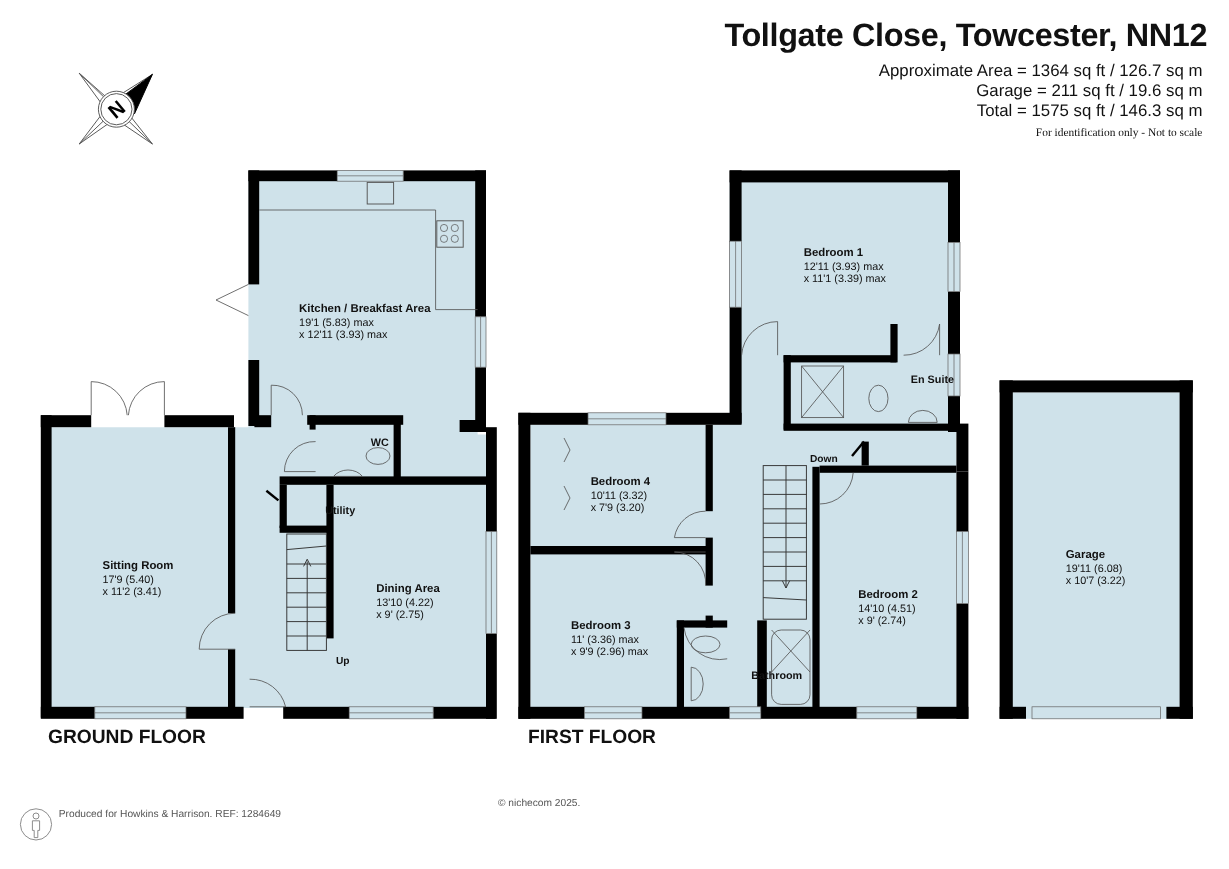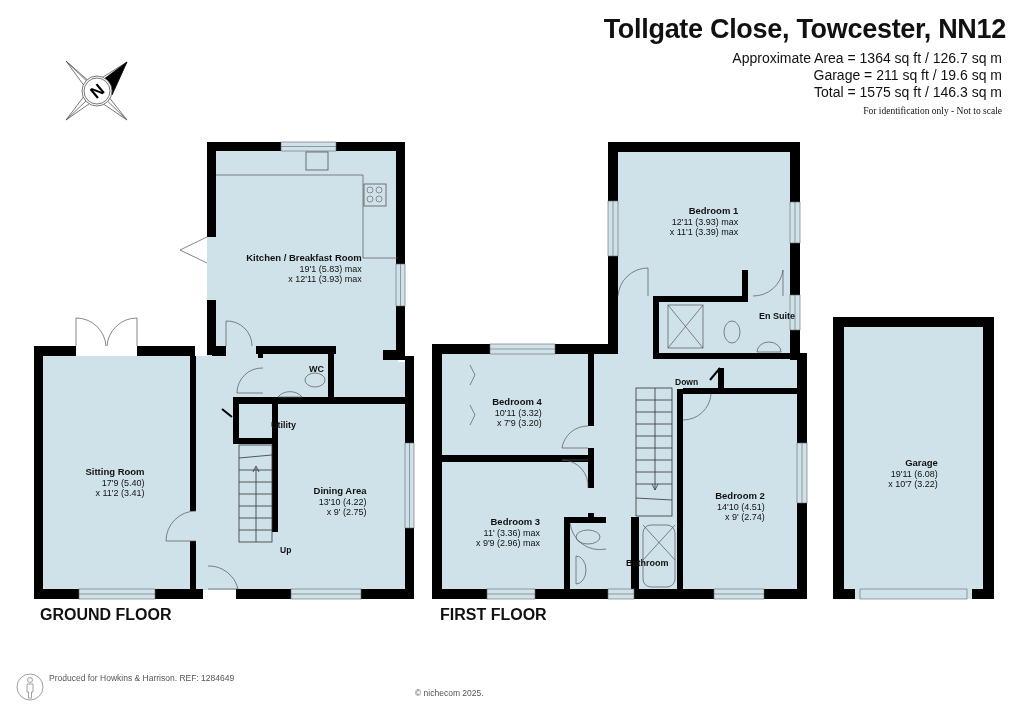--- a/index.html
+++ b/index.html
@@ -1,26 +1,26 @@
 <!DOCTYPE html>
 <html><head>
 <meta charset="utf-8">
 <style>
   html, body { margin:0; padding:0; background:#ffffff; }
   body { width:1024px; height:724px; position:relative; overflow:hidden; font-family:"Liberation Sans", sans-serif; color:#111; }
   .title { position:absolute; right:18px; top:14px; font-size:27px; font-weight:bold; letter-spacing:-0.3px; text-align:right; white-space:nowrap; }
   .area { position:absolute; right:22px; text-align:right; font-size:14px; white-space:nowrap; }
   .note { position:absolute; right:22px; top:106px; font-size:9.5px; text-align:right; white-space:nowrap;font-family:Liberation Serif, serif; }
   svg.plan { position:absolute; left:0; top:0; }
-  .room { position:absolute; text-align:right; font-size:9px; line-height:10.5px; white-space:nowrap; transform:translateX(-50%); }
+  .room { position:absolute; text-align:left; font-size:9px; line-height:10.5px; white-space:nowrap; transform:translateX(-50%); }
   .room .n { font-weight:bold; font-size:9.5px; }
   .lbl { position:absolute; font-size:9px; font-weight:bold; white-space:nowrap;margin-left:30px; }
   .floor { position:absolute; font-size:16px; font-weight:bold; white-space:nowrap; }
   .footer { position:absolute; left:49px; top:673px; font-size:8.5px; color:#555; line-height:11px; white-space:nowrap; }
-  .copy { position:absolute; left:372px; top:688px; font-size:8.5px; color:#555; white-space:nowrap;padding-left:43px; }
+  .copy { position:absolute; left:372px; top:664px; font-size:8.5px; color:#555; white-space:nowrap;padding-left:43px; }
 </style>
 </head>
 <body>
 
 <div class="title">Tollgate Close, Towcester, NN12</div>
 <div class="area" style="top:50px">Approximate Area = 1364 sq ft / 126.7 sq m</div>
 <div class="area" style="top:67px">Garage = 211 sq ft / 19.6 sq m</div>
 <div class="area" style="top:84px">Total = 1575 sq ft / 146.3 sq m</div>
 <div class="note">For identification only - Not to scale</div>
 
@@ -237,21 +237,21 @@
   </g>
 
   <g fill="none" stroke="#888" stroke-width="0.8">
     <circle cx="30" cy="687" r="13"></circle>
     <circle cx="30" cy="680" r="2.5"></circle>
     <path d="M27,684 L33,684 L33,692 L31.5,692 L31.5,698 L28.5,698 L28.5,692 L27,692 Z"></path>
   </g>
 </svg>
 
 <div class="room" style="left:304px; top:253px">
-  <div class="n">Kitchen / Breakfast Room</div>
+  <div class="n">Kitchen / Breakfast Area</div>
   <div>19'1 (5.83) max</div>
   <div>x 12'11 (3.93) max</div>
 </div>
 <div class="room" style="left:115px; top:467px">
   <div class="n">Sitting Room</div>
   <div>17'9 (5.40)</div>
   <div>x 11'2 (3.41)</div>
 </div>
 <div class="room" style="left:340px; top:486px">
   <div class="n">Dining Area</div>

